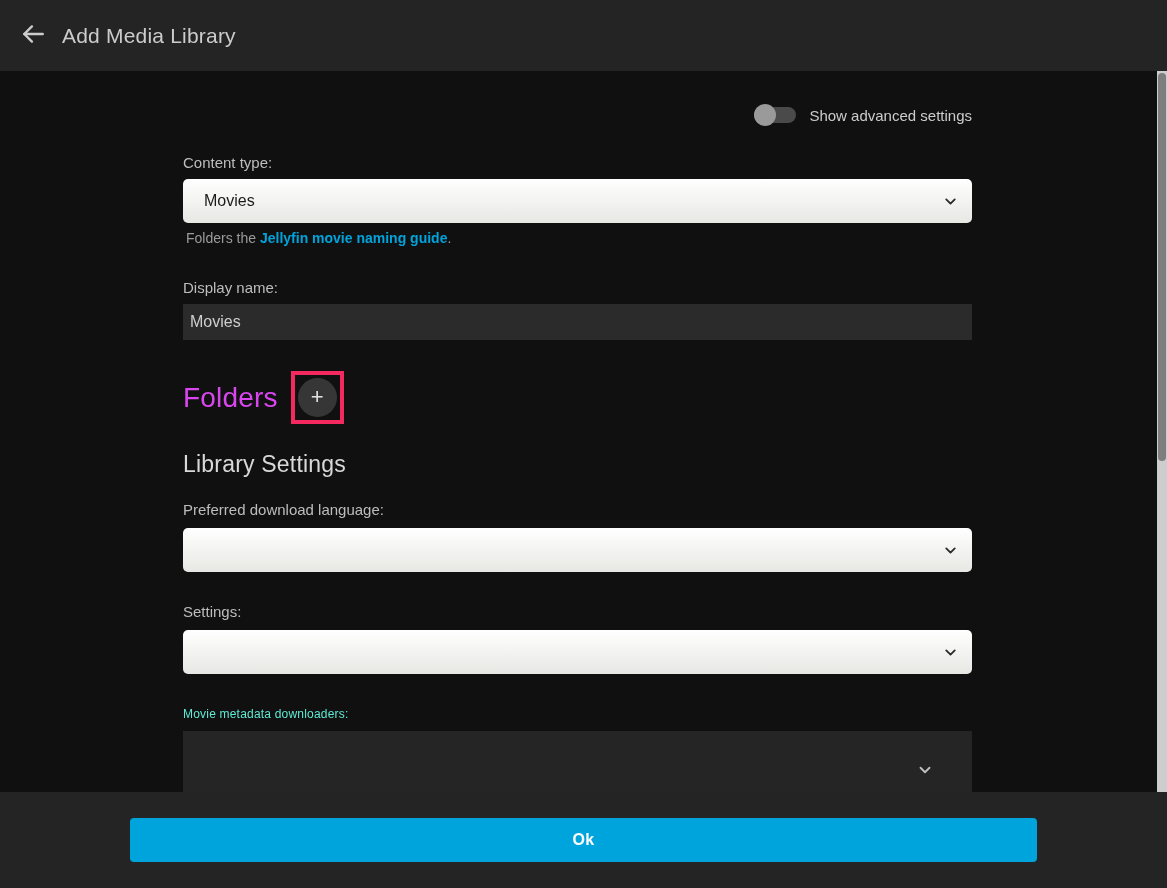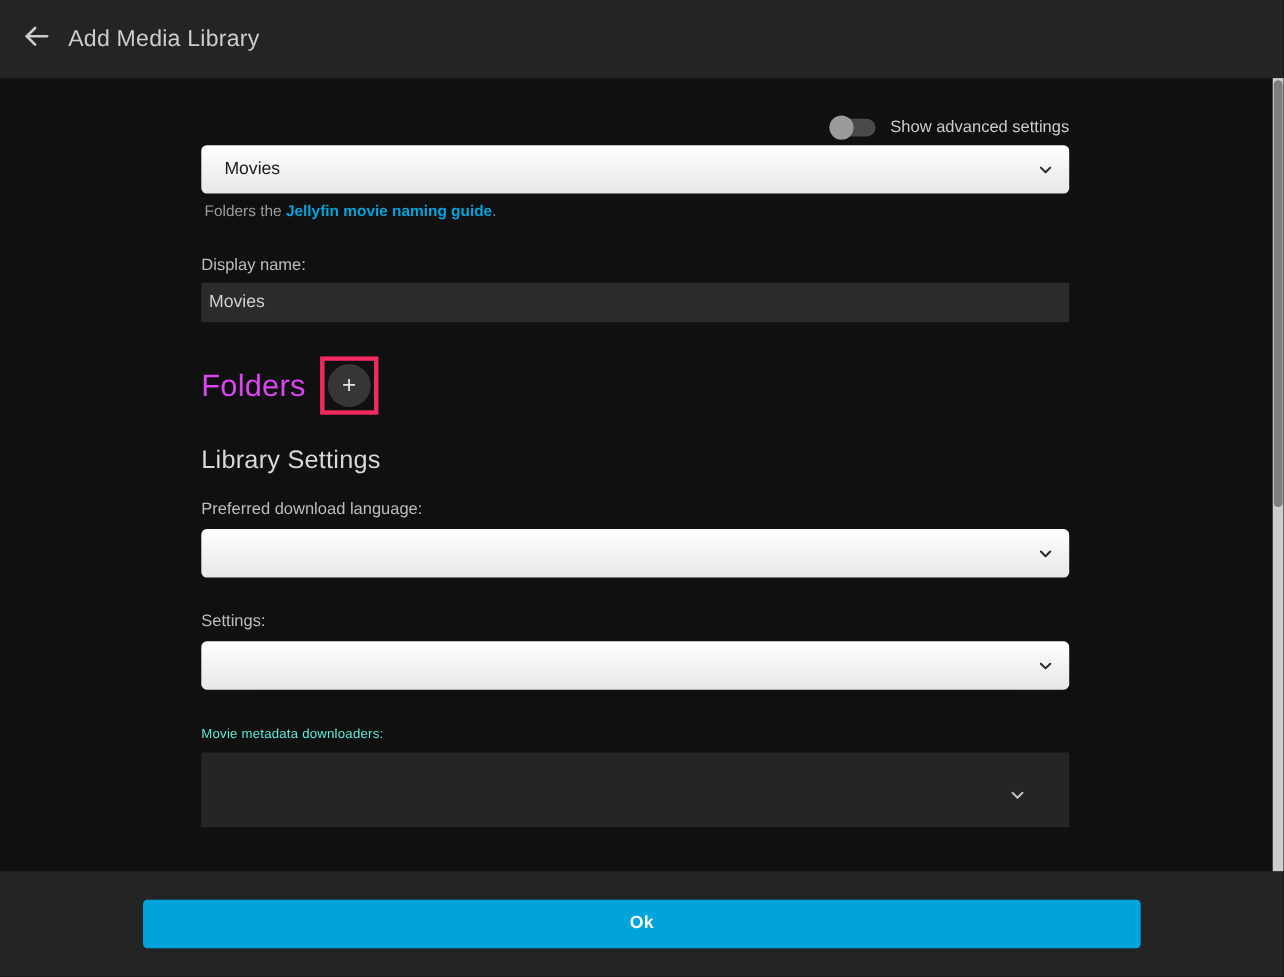--- a/index.html
+++ b/index.html
@@ -37,21 +37,21 @@
     background:#cdcdcd; z-index:6;
   }
   .scrollbar-thumb {
     position:absolute; top:2px; left:1px; width:8px; height:388px;
     background:#7e7e7e; border-radius:5px;
   }
 
   
   .toggle-row {
     margin-top:36px; display:flex; justify-content:flex-end;
-    align-items:center; gap:13px;
+    gap:13px;
   }
   .toggle {
     position:relative; width:42px; height:16px; background:#4a4a4a;
     border-radius:8px; cursor:pointer;
   }
   .toggle-knob {
     position:absolute; left:0; top:-3px; width:22px; height:22px;
     border-radius:50%; background:#9a9a9a;
   }
   .toggle-label { color:#cccccc; font-size:15px; }
@@ -136,20 +136,21 @@
 <div class="scroll-area">
   <div class="content">
 
     <div class="toggle-row">
       <div class="toggle">
         <div class="toggle-knob"></div>
       </div>
       <div class="toggle-label">Show advanced settings</div>
     </div>
 
+    <div class="field-label" style="margin-top:30px;">Content type:</div>
     <div class="select mt-label-1">
       <span>Movies</span>
       <span class="chevron">
         <svg width="17" height="17" viewBox="0 0 24 24" fill="none" stroke="currentColor" stroke-width="2.6" stroke-linecap="round" stroke-linejoin="round">
             <polyline points="6 9 12 15 18 9"></polyline>
           </svg>
       </span>
     </div>
     <div class="helper"><span>Folders the </span><a>Jellyfin movie naming guide</a><span>.</span></div>
 

